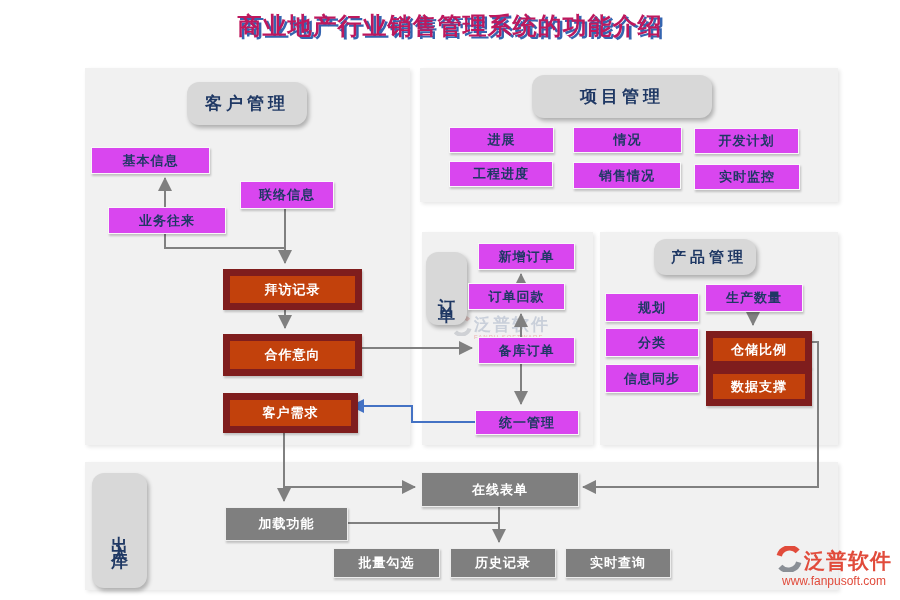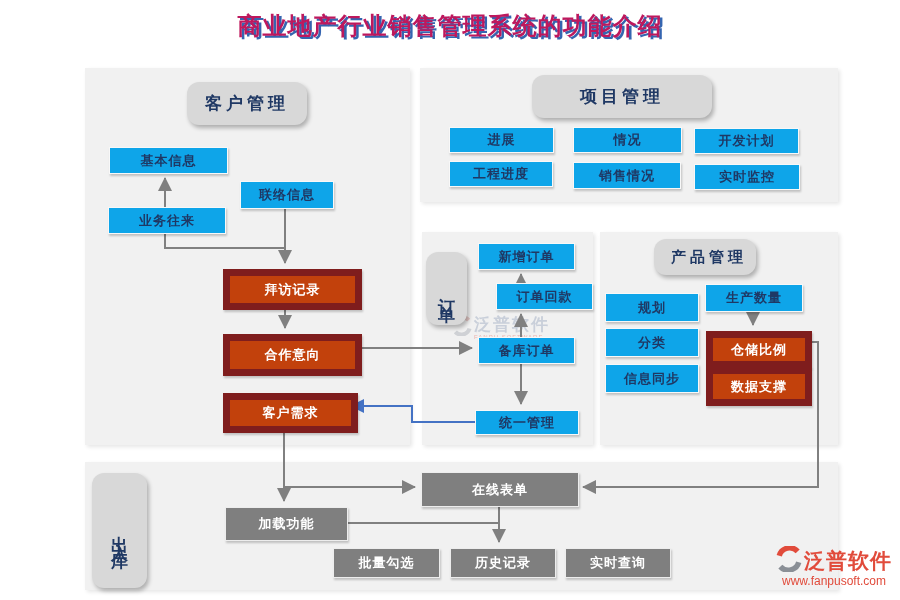--- a/index.html
+++ b/index.html
@@ -26,21 +26,21 @@
   }
   .hdr.vert{
     writing-mode:vertical-rl;text-orientation:upright;letter-spacing:8px;
     padding-top:6px;
   }
   .node{
     position:absolute;display:flex;align-items:center;justify-content:center;
     font-weight:bold;font-size:13px;letter-spacing:1px;
     box-shadow:1px 2px 2px rgba(0,0,0,0.20);
   }
-  .node.gray{background:#0ea5e9;color:#1f3864;border:1px solid #f8f8f8;}
+  .node.gray{background:#d946ef;color:#1f3864;border:1px solid #f8f8f8;}
   .node.blue{background:#c2410c;color:#ffffff;border:7px solid #7f1d1d;}
   .node.dark{background:#7f7f7f;color:#ffffff;border:1px solid #ededed;}
   svg.wires{position:absolute;left:0;top:0;}
   .wm-faint{
     position:absolute;left:452px;top:316px;opacity:0.38;display:flex;align-items:flex-start;
   }
   .wm-faint .t{font-weight:bold;font-size:17px;color:#8a9ab5;letter-spacing:2px;line-height:18px;}
   .wm-faint .s{font-size:6px;color:#e14b3b;letter-spacing:1px;}
   .wm-br{position:absolute;left:776px;top:546px;}
   .wm-br .row{display:flex;align-items:center;}
@@ -101,36 +101,36 @@
   </g>
   <path d="M475,422 H412 V406 H351" stroke="#4472c4" stroke-width="2" fill="none" marker-end="url(#ahb)"></path>
 </svg>
 
 <div class="hdr" style="left:187px;top:82px;width:120px;height:43px;">客户管理</div>
 <div class="hdr" style="left:532px;top:75px;width:180px;height:43px;">项目管理</div>
 <div class="hdr vert" style="left:426px;top:252px;width:41px;height:67px;">订单</div>
 <div class="hdr" style="left:654px;top:239px;width:94px;height:36px;font-size:15px;padding-left:8px;">产品管理</div>
 <div class="hdr vert" style="left:92px;top:473px;width:55px;height:109px;">出入库</div>
 
-<div class="node gray" style="left:109px;top:147px;width:117px;height:25px;">基本信息</div>
+<div class="node gray" style="left:91px;top:147px;width:117px;height:25px;">基本信息</div>
 <div class="node gray" style="left:240px;top:181px;width:92px;height:26px;">联络信息</div>
 <div class="node gray" style="left:108px;top:207px;width:116px;height:25px;">业务往来</div>
 <div class="node blue" style="left:223px;top:269px;width:125px;height:27px;">拜访记录</div>
 <div class="node blue" style="left:223px;top:334px;width:125px;height:28px;">合作意向</div>
 <div class="node blue" style="left:223px;top:393px;width:121px;height:26px;">客户需求</div>
 
 <div class="node gray" style="left:449px;top:127px;width:103px;height:24px;">进展</div>
 <div class="node gray" style="left:573px;top:127px;width:107px;height:24px;">情况</div>
 <div class="node gray" style="left:694px;top:128px;width:103px;height:24px;">开发计划</div>
 <div class="node gray" style="left:449px;top:161px;width:102px;height:24px;">工程进度</div>
 <div class="node gray" style="left:573px;top:162px;width:106px;height:25px;font-family:Liberation Mono, monospace;">销售情况</div>
 <div class="node gray" style="left:694px;top:164px;width:104px;height:24px;">实时监控</div>
 
 <div class="node gray" style="left:478px;top:243px;width:95px;height:25px;">新增订单</div>
-<div class="node gray" style="left:496px;top:283px;width:95px;height:25px;">订单回款</div>
+<div class="node gray" style="left:468px;top:283px;width:95px;height:25px;">订单回款</div>
 <div class="node gray" style="left:478px;top:337px;width:95px;height:25px;">备库订单</div>
 <div class="node gray" style="left:475px;top:410px;width:102px;height:23px;">统一管理</div>
 
 <div class="node gray" style="left:605px;top:293px;width:92px;height:27px;">规划</div>
 <div class="node gray" style="left:605px;top:328px;width:92px;height:27px;">分类</div>
 <div class="node gray" style="left:605px;top:364px;width:92px;height:27px;">信息同步</div>
 <div class="node gray" style="left:705px;top:284px;width:96px;height:26px;">生产数量</div>
 <div class="node blue" style="left:706px;top:331px;width:92px;height:23px;">仓储比例</div>
 <div class="node blue" style="left:706px;top:367px;width:92px;height:25px;">数据支撑</div>
 

